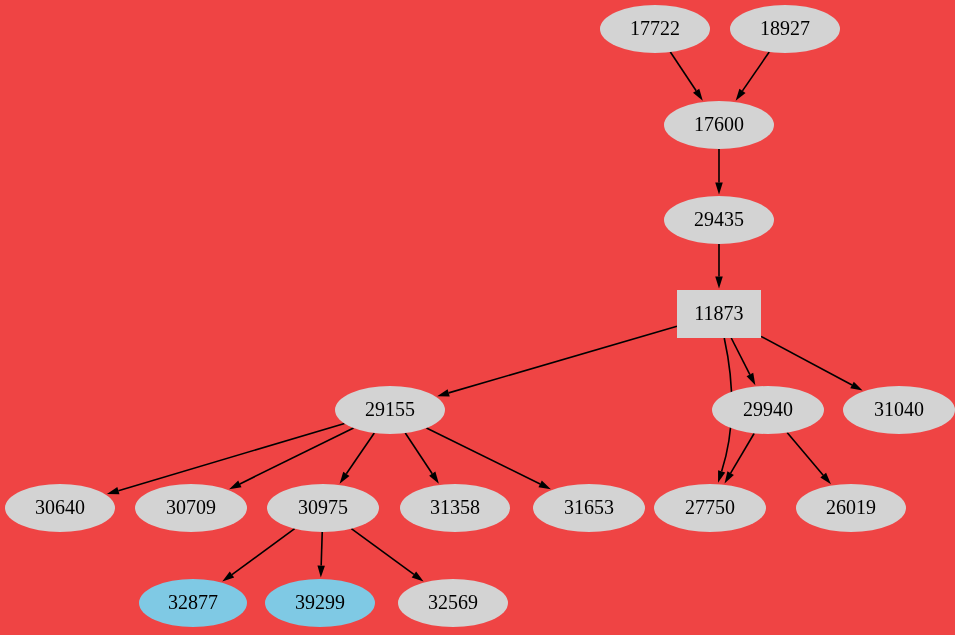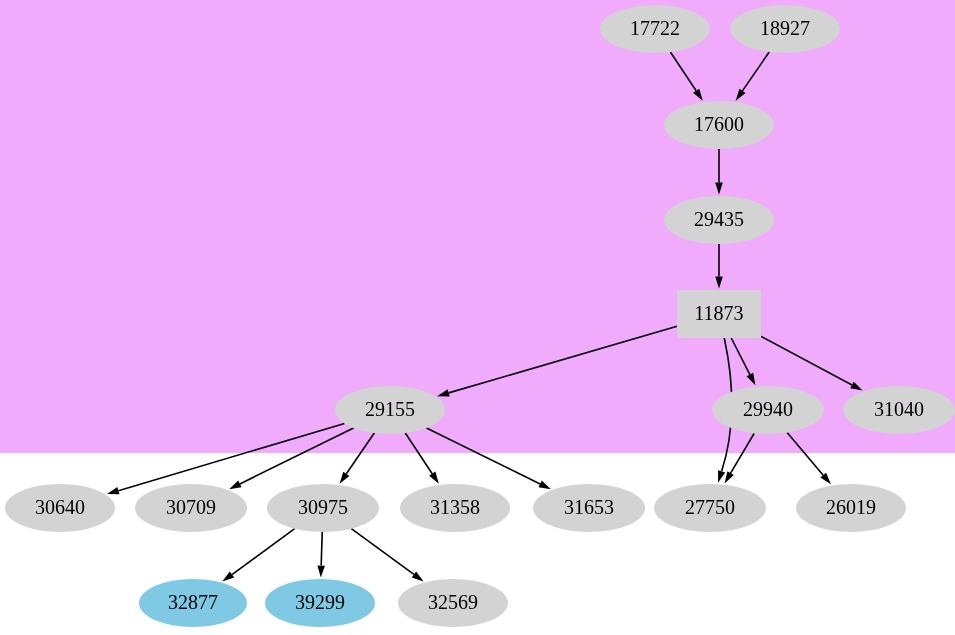--- a/index.html
+++ b/index.html
@@ -9,22 +9,22 @@
   }
   body {
     width: 955px;
     height: 635px;
     overflow: hidden;
     font-family: "Liberation Serif", "DejaVu Serif", serif;
   }
   #graph-root {
     position: relative;
     width: 955px;
-    height: 453px;
-    background: #f0abfc;
+    height: 635px;
+    background: #ef4444;
     text-align: right;
   }
   svg#graph-canvas {
     display: block;
     width: 955px;
     height: 635px;
   }
   .node-shape {
     stroke: none;
   }

